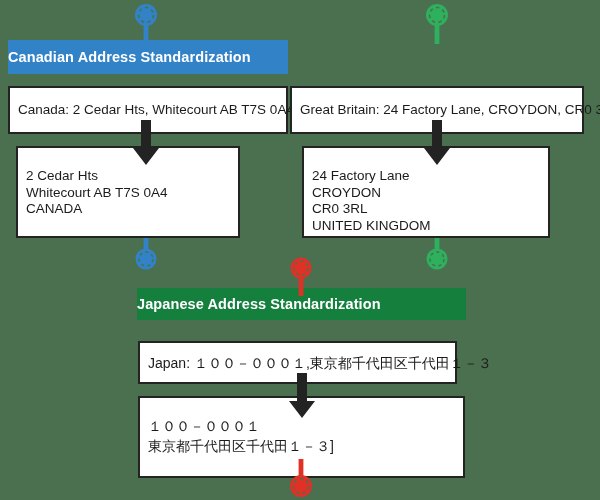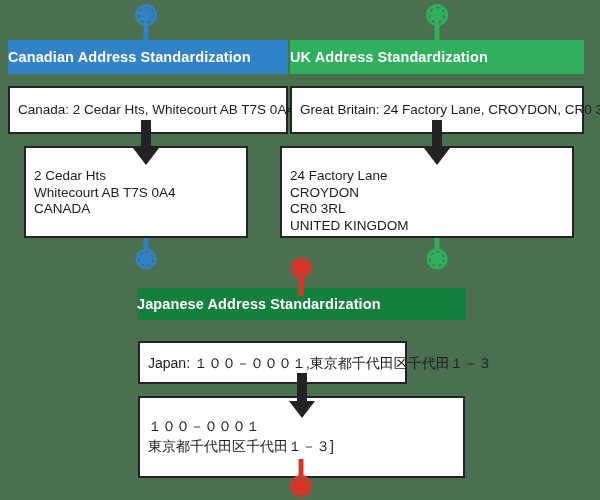--- a/index.html
+++ b/index.html
@@ -72,21 +72,21 @@
   <div class="box one" style="left:8px;top:86px;width:280px;height:48px;">
     <div class="txt">Canada: 2 Cedar Hts, Whitecourt AB T7S 0A4</div>
   </div>
 
   <div class="arrow" style="left:132px;top:120px;">
     <svg width="28" height="46" viewBox="0 0 28 46">
       <polygon points="9,0 19,0 19,28 27,28 14,45 1,28 9,28" fill="#232323"></polygon>
     </svg>
   </div>
 
-  <div class="box multi" style="left:24px;top:146px;width:224px;height:92px;">
+  <div class="box multi" style="left:16px;top:146px;width:224px;height:92px;">
     <div class="txt">2 Cedar Hts
 Whitecourt AB T7S 0A4
 CANADA</div>
   </div>
 
   <div class="pin" style="left:133px;top:238px;">
     <svg width="26" height="32" viewBox="0 0 26 32">
       <rect x="10.6" y="0" width="4.8" height="16" fill="#3282c8"></rect>
       <circle cx="13" cy="21" r="10.5" fill="#3282c8"></circle>
       <circle cx="13" cy="21" r="7" fill="none" stroke="#4a7050" stroke-width="1.5" stroke-dasharray="3.2 3.2"></circle>
@@ -94,35 +94,32 @@
   </div>
 
   <div class="pin" style="left:424px;top:2px;">
     <svg width="26" height="42" viewBox="0 0 26 42">
       <circle cx="13" cy="13" r="11" fill="#2eb05c"></circle>
       <circle cx="13" cy="13" r="7.5" fill="none" stroke="#4a7050" stroke-width="1.6" stroke-dasharray="3.4 3.4"></circle>
       <rect x="10.6" y="22" width="4.8" height="20" fill="#2eb05c"></rect>
     </svg>
   </div>
 
-  <div class="hdr" style="left:290px;top:40px;width:294px;height:34px;background:#2eb05c;">
-    <span>UK Address Standardization</span>
-  </div>
 
   <div class="box one" style="left:290px;top:86px;width:294px;height:48px;">
     <div class="txt">Great Britain: 24 Factory Lane, CROYDON, CR0 3RL</div>
   </div>
 
   <div class="arrow" style="left:423px;top:120px;">
     <svg width="28" height="46" viewBox="0 0 28 46">
       <polygon points="9,0 19,0 19,28 27,28 14,45 1,28 9,28" fill="#232323"></polygon>
     </svg>
   </div>
 
-  <div class="box multi" style="left:280px;top:146px;width:294px;height:92px;">
+  <div class="box multi" style="left:302px;top:146px;width:248px;height:92px;">
     <div class="txt">24 Factory Lane
 CROYDON
 CR0 3RL
 UNITED KINGDOM</div>
   </div>
 
   <div class="pin" style="left:424px;top:238px;">
     <svg width="26" height="32" viewBox="0 0 26 32">
       <rect x="10.6" y="0" width="4.8" height="16" fill="#2eb05c"></rect>
       <circle cx="13" cy="21" r="10.5" fill="#2eb05c"></circle>
@@ -135,21 +132,21 @@
       <circle cx="13" cy="12" r="10.5" fill="#e03127"></circle>
       <circle cx="13" cy="12" r="7" fill="none" stroke="#4a7050" stroke-width="1.5" stroke-dasharray="3.2 3.2"></circle>
       <rect x="10.6" y="20" width="4.8" height="20" fill="#e03127"></rect>
     </svg>
   </div>
 
   <div class="hdr" style="left:137px;top:288px;width:329px;height:32px;background:#15803d;">
     <span>Japanese Address Standardization</span>
   </div>
 
-  <div class="box one jp" style="left:138px;top:341px;width:269px;height:43px;">
+  <div class="box one jp" style="left:138px;top:341px;width:319px;height:43px;">
     <div class="txt">Japan: １００－０００１,東京都千代田区千代田１－３</div>
   </div>
 
   <div class="arrow" style="left:288px;top:373px;">
     <svg width="28" height="46" viewBox="0 0 28 46">
       <polygon points="9,0 19,0 19,28 27,28 14,45 1,28 9,28" fill="#232323"></polygon>
     </svg>
   </div>
 
   <div class="box multi jp" style="left:138px;top:396px;width:327px;height:82px;">

